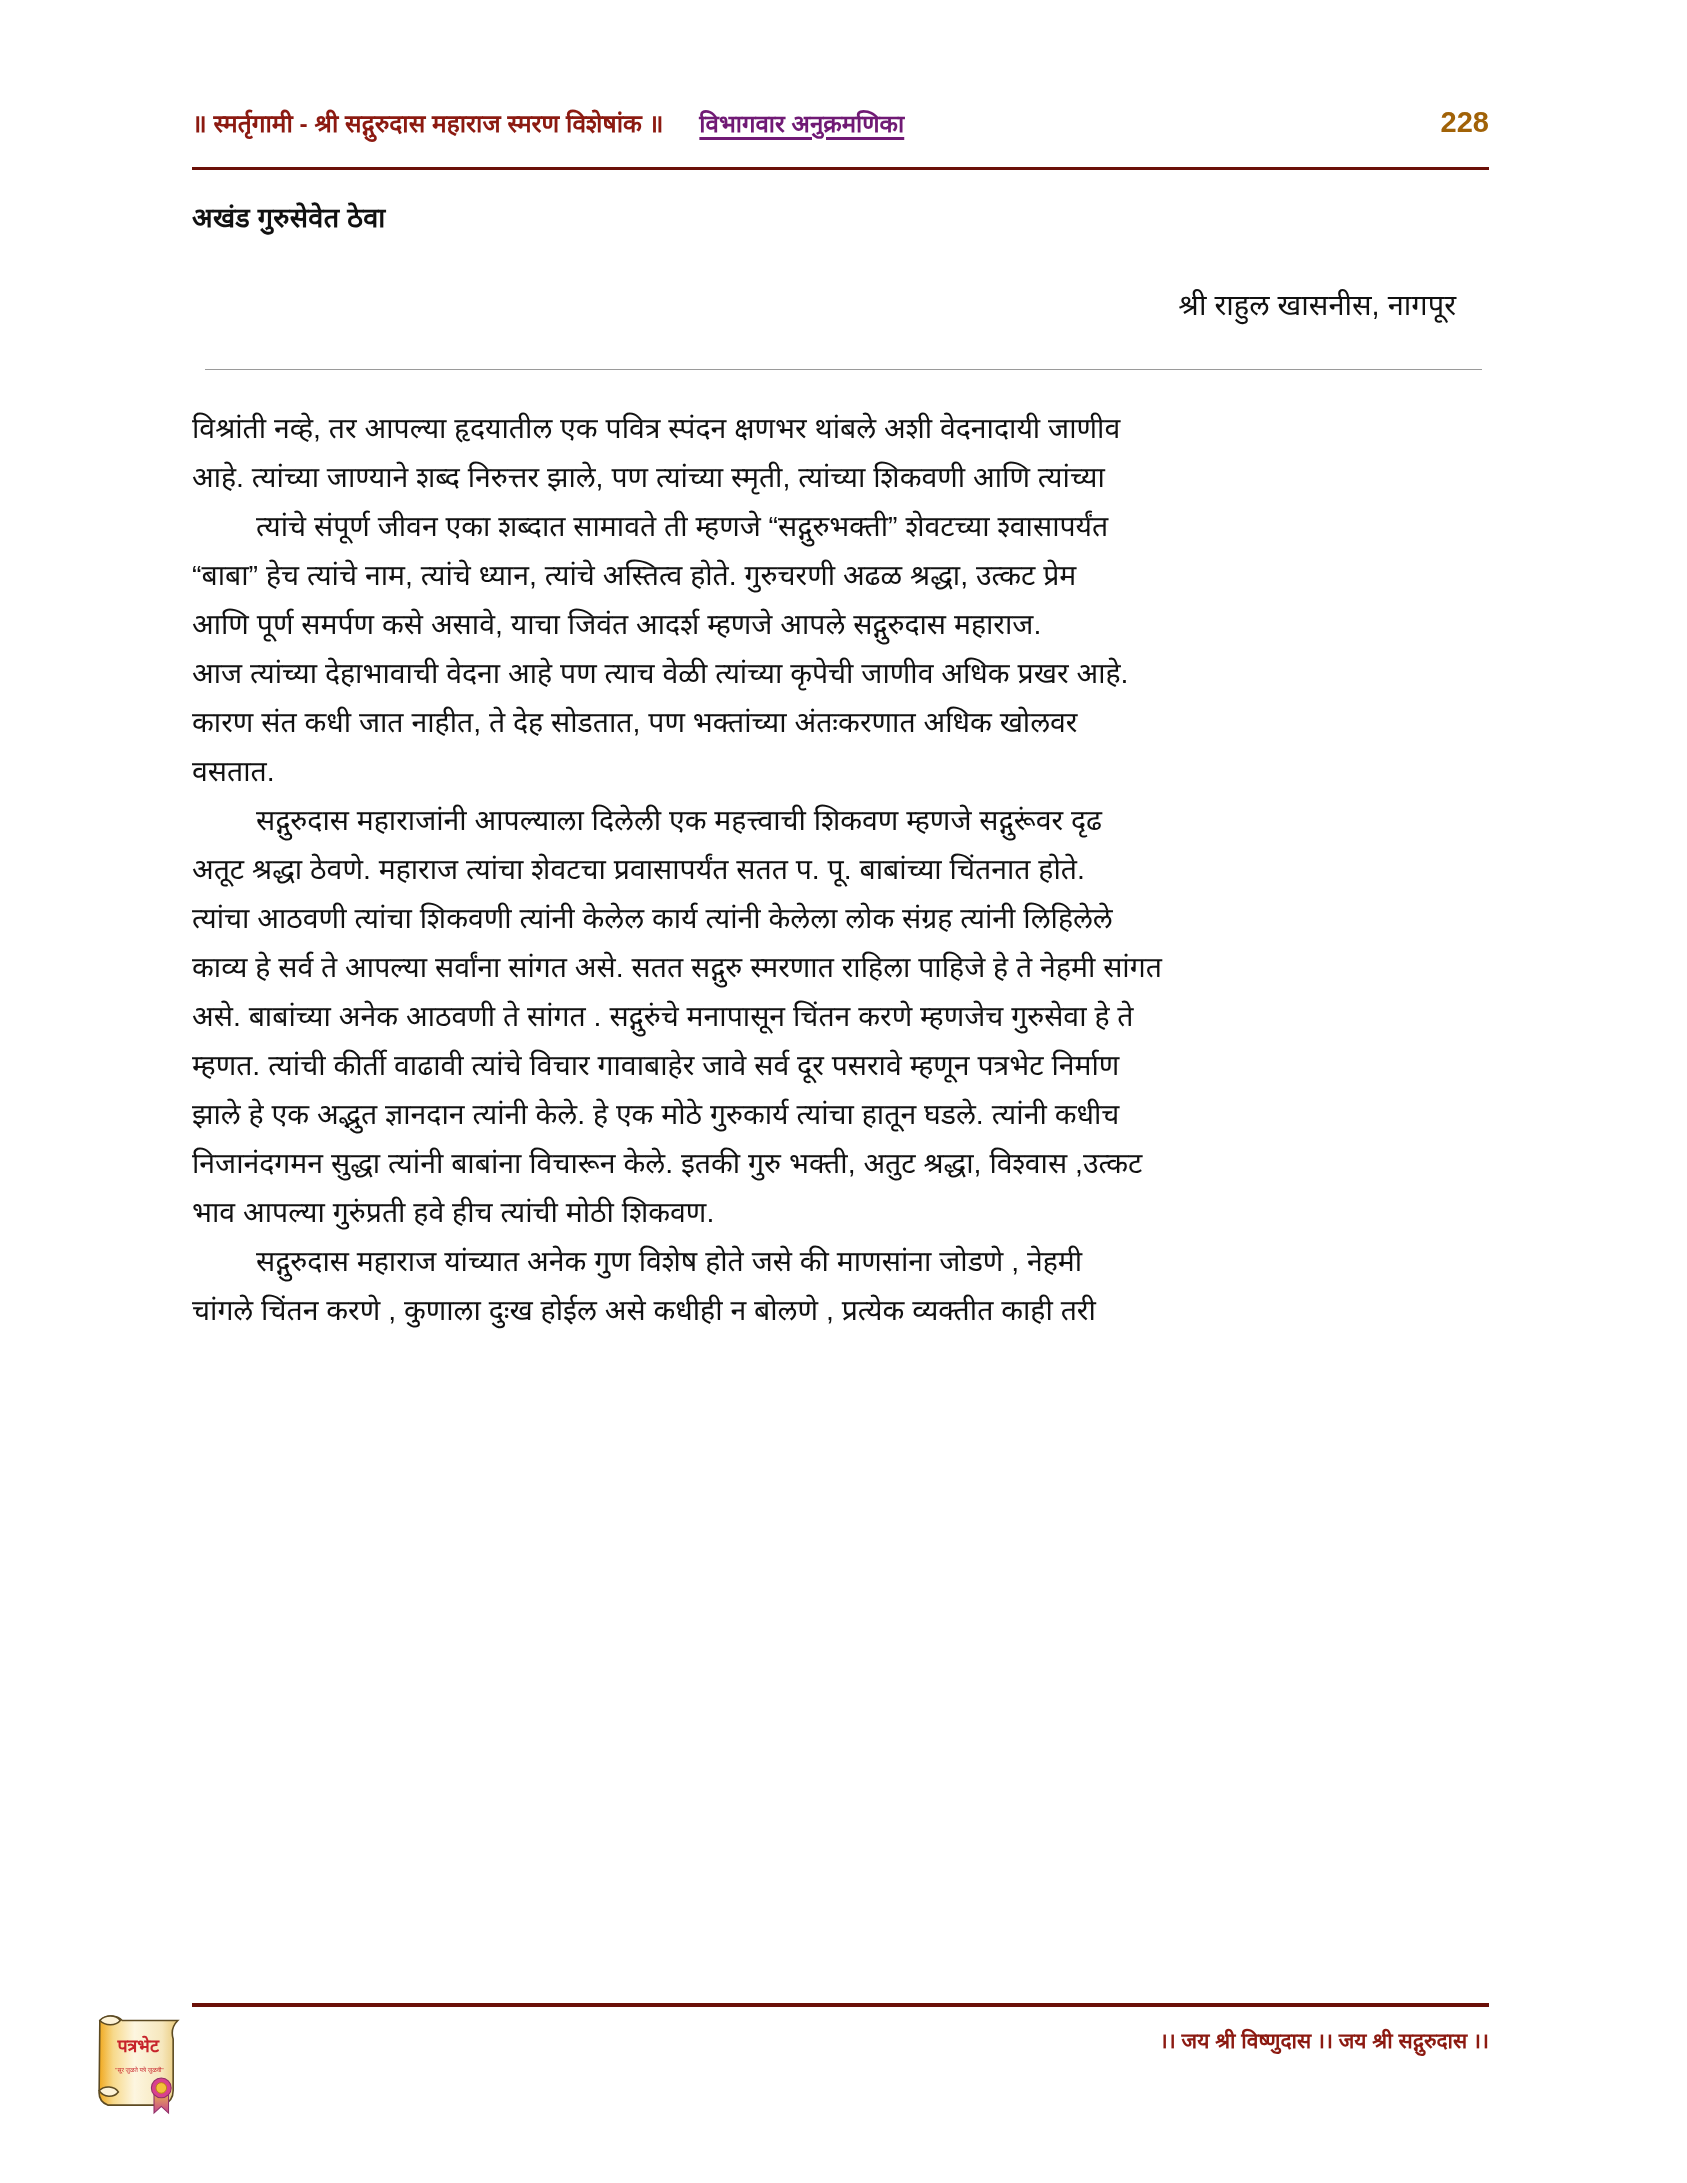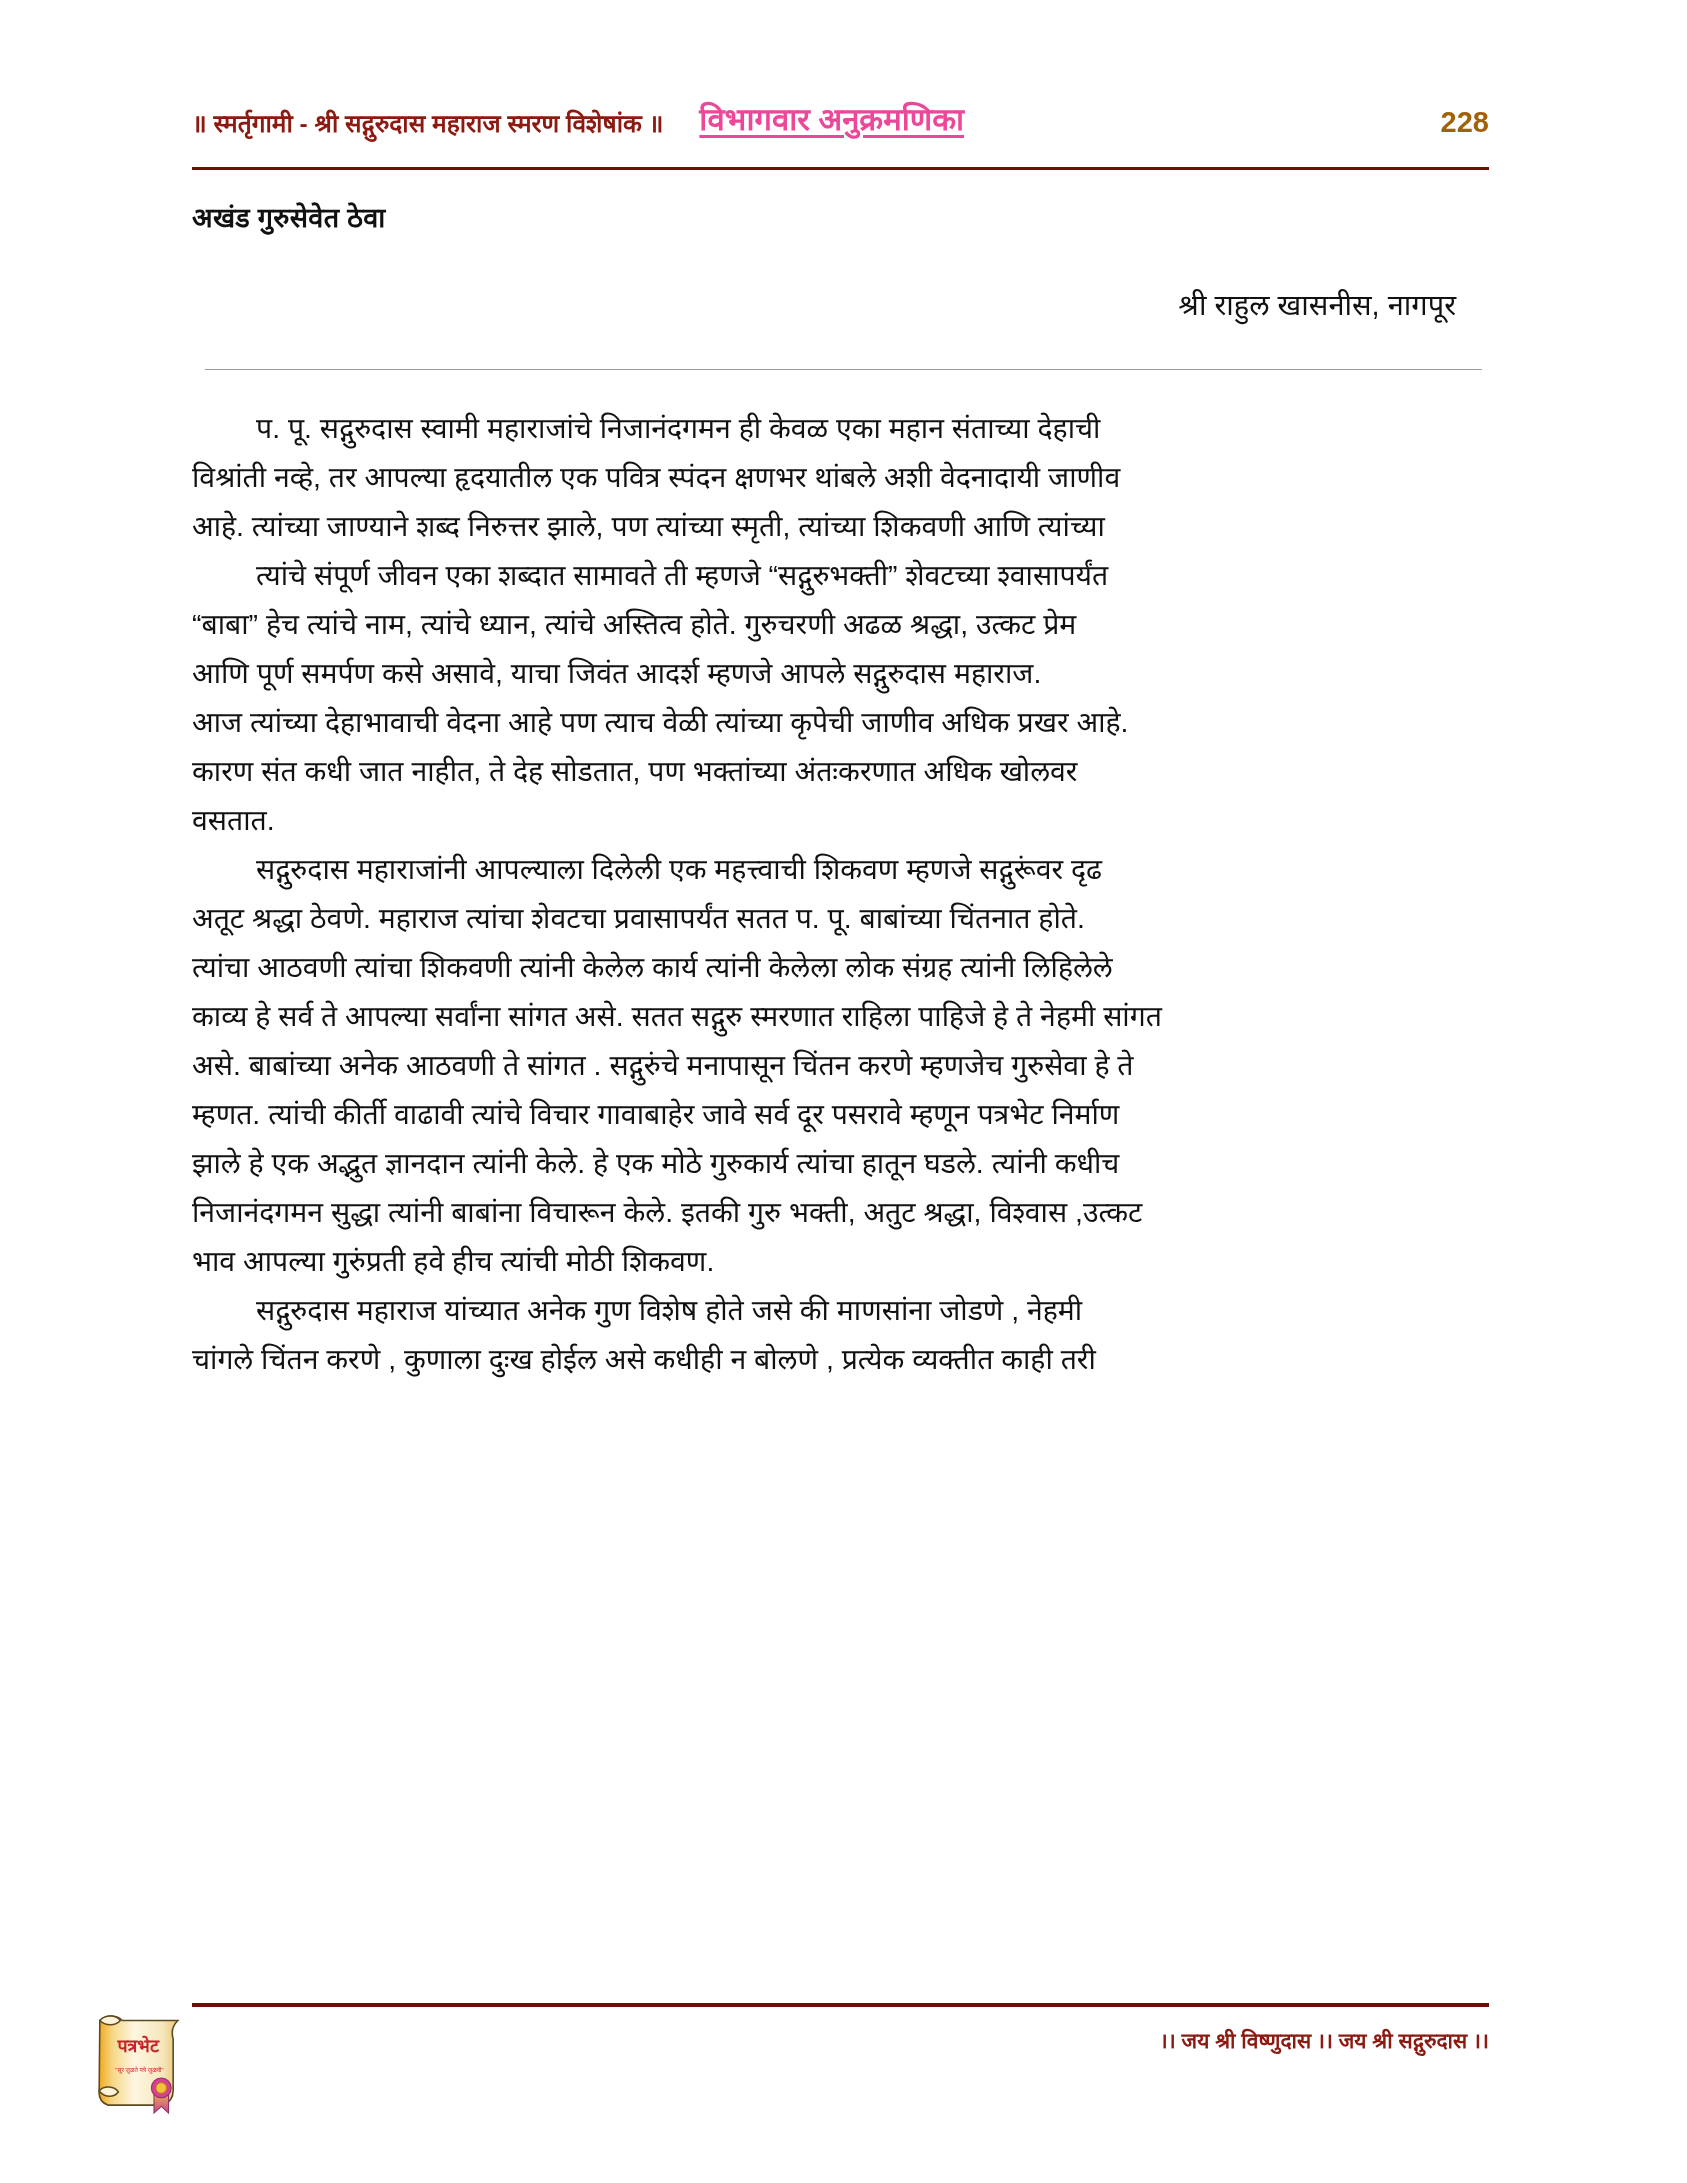--- a/index.html
+++ b/index.html
@@ -36,23 +36,23 @@
     align-items: flex-end;
   }
   .header-left {
     font-size: 24.5px;
     font-weight: bold;
     color: #8c1a11;
     white-space: nowrap;
     letter-spacing: 0px;
   }
   .header-link {
-    font-size: 31px;
-    font-weight: bold;
-    color: #ec4899;
+    font-size: 24px;
+    font-weight: bold;
+    color: #701a75;
     text-decoration: underline;
     text-underline-offset: 4.6px;
     text-decoration-thickness: 2.6px;
     white-space: nowrap;
     margin-left: 36px;
     cursor: pointer;
   }
   .header-pageno {
     font-size: 29px;
     font-weight: bold;
@@ -172,21 +172,20 @@
   <div class="header-rule"></div>
 
   <div class="doc-title">अखंड गुरुसेवेत ठेवा</div>
 
   <div class="byline">श्री राहुल खासनीस, नागपूर</div>
 
   <div class="byline-rule"></div>
 
   <div class="body-text" id="body-text">
       <p>
-        <span class="body-line"><span class="para-indent"></span><span>प. पू. सद्गुरुदास स्वामी महाराजांचे निजानंदगमन ही केवळ एका महान संताच्या देहाची</span></span>
         <span class="body-line">विश्रांती नव्हे, तर आपल्या हृदयातील एक पवित्र स्पंदन क्षणभर थांबले अशी वेदनादायी जाणीव</span>
         <span class="body-line">आहे. त्यांच्या जाण्याने शब्द निरुत्तर झाले, पण त्यांच्या स्मृती, त्यांच्या शिकवणी आणि त्यांच्या</span>
       </p>
       <p>
         <span class="body-line"><span class="para-indent"></span><span>त्यांचे संपूर्ण जीवन एका शब्दात सामावते ती म्हणजे  “सद्गुरुभक्ती” शेवटच्या श्वासापर्यंत</span></span>
         <span class="body-line">“बाबा” हेच त्यांचे नाम, त्यांचे ध्यान, त्यांचे अस्तित्व होते. गुरुचरणी अढळ श्रद्धा, उत्कट प्रेम</span>
         <span class="body-line">आणि पूर्ण समर्पण कसे असावे, याचा जिवंत आदर्श म्हणजे आपले सद्गुरुदास महाराज.</span>
         <span class="body-line">आज त्यांच्या देहाभावाची वेदना आहे पण त्याच वेळी त्यांच्या कृपेची जाणीव अधिक प्रखर आहे.</span>
         <span class="body-line">कारण संत कधी जात नाहीत,  ते देह सोडतात, पण भक्तांच्या अंतःकरणात अधिक खोलवर</span>
         <span class="body-line">वसतात.</span>

